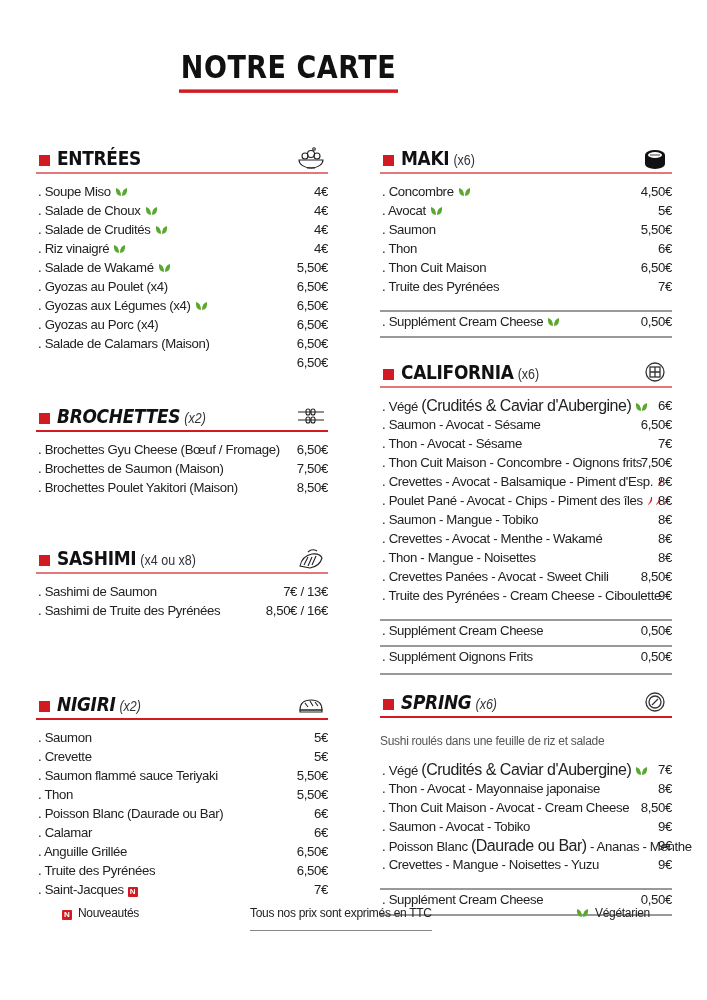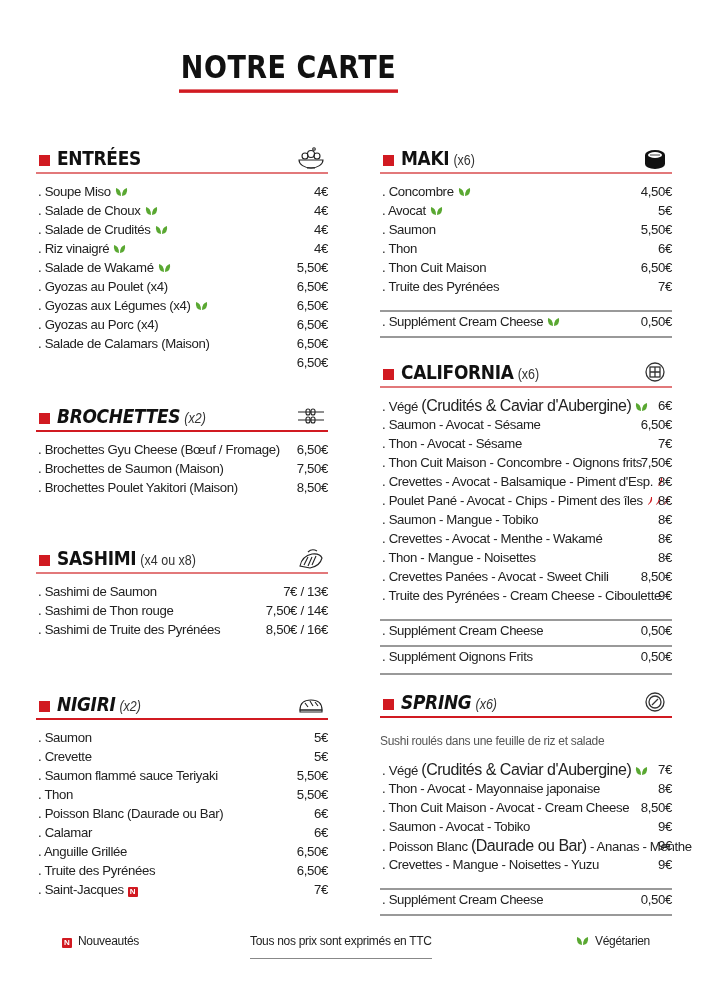--- a/index.html
+++ b/index.html
@@ -38,21 +38,21 @@
   .chili { display: inline-block; width: 8px; height: 10px; vertical-align: -1px; }
   .nbadge { display: inline-block; width: 10px; height: 10px; background: #d11a21; color: #fff; font-size: 8px; line-height: 10px; text-align: center; font-weight: bold; border-radius: 1px; margin-left: 4px; vertical-align: 0; letter-spacing: 0; }
 
   .supp { position: relative; height: 28px; border-top: 2px solid #999; border-bottom: 2px solid #999; line-height: 20px; font-size: 13.2px; letter-spacing: -0.35px; }
   .supp .name { position: absolute; left: 2px; }
   .supp .price { position: absolute; right: 0; }
   .supp + .supp { border-top: none; }
 
   .subtitle { font-size: 12px; color: #555; margin-top: 16px; letter-spacing: -0.3px; }
 
-  .footer { position: absolute; top: 932px; left: 0; width: 704px; height: 20px; font-size: 12px; letter-spacing: -0.3px; color: #222; }
+  .footer { position: absolute; top: 904px; left: 0; width: 704px; height: 20px; font-size: 12px; letter-spacing: -0.3px; color: #222; }
   .f-new { position: absolute; left: 62px; top: 2px; }
   .f-new .nbadge { margin-left: 0; margin-right: 6px; }
   .f-ttc { position: absolute; left: 250px; top: 2px; border-bottom: 1px solid #888; padding-bottom: 10px; }
   .f-veg { position: absolute; right: 54px; top: 2px; }
   .f-veg .leaf { margin: 0 6px 0 0; }
 </style>
 </head>
 <body>
 
 <div class="title-wrap">
@@ -176,24 +176,20 @@
             <path d="M4 20 q2 -10 12 -12 q8 -1 10 4 q-2 8 -12 10z"></path>
             <path d="M8 19 l4 -8 M12 20 l4 -9 M16 19 l4 -9"></path>
             <path d="M12 6 q4 -4 9 -1"></path>
           </g>
         </svg>
     </div>
     <ul class="items">
         <li class="item">
           <span class="name"><span>. Sashimi de Saumon</span></span>
           <span class="price">7€ / 13€</span>
-        </li>
-        <li class="item">
-          <span class="name"><span>. Sashimi de Thon rouge</span></span>
-          <span class="price">7,50€ / 14€</span>
         </li>
         <li class="item">
           <span class="name"><span>. Sashimi de Truite des Pyrénées</span></span>
           <span class="price">8,50€ / 16€</span>
         </li>
       </ul>
   </section>
 
   <section class="section" style="top:692px">
     <div class="sec-head solid">

